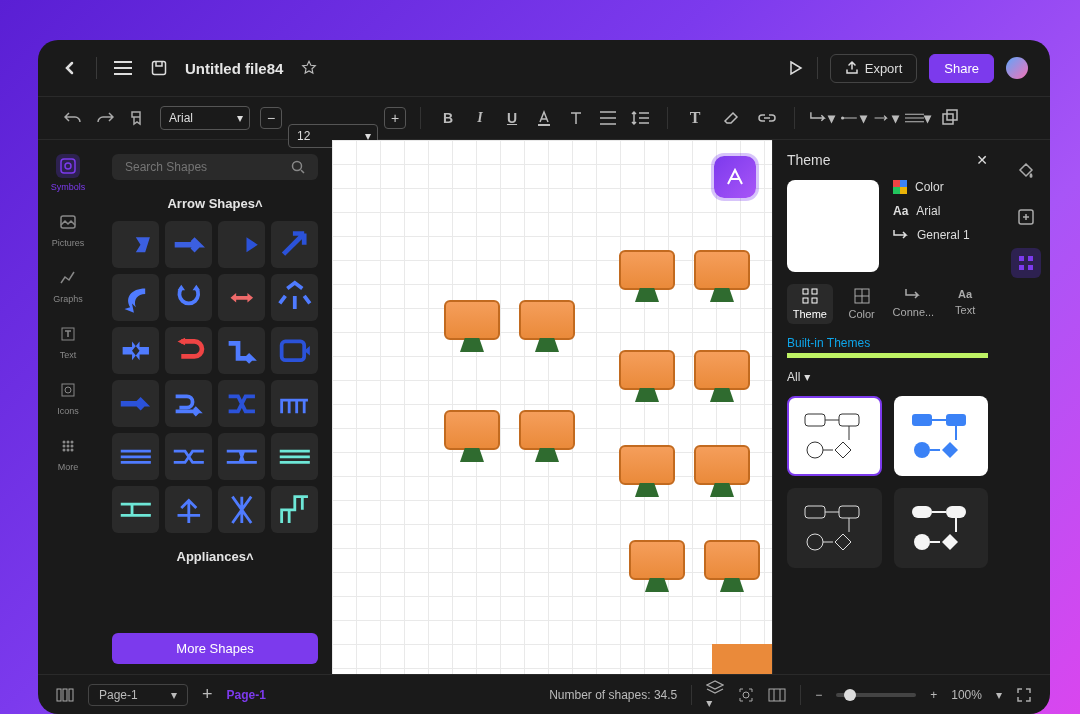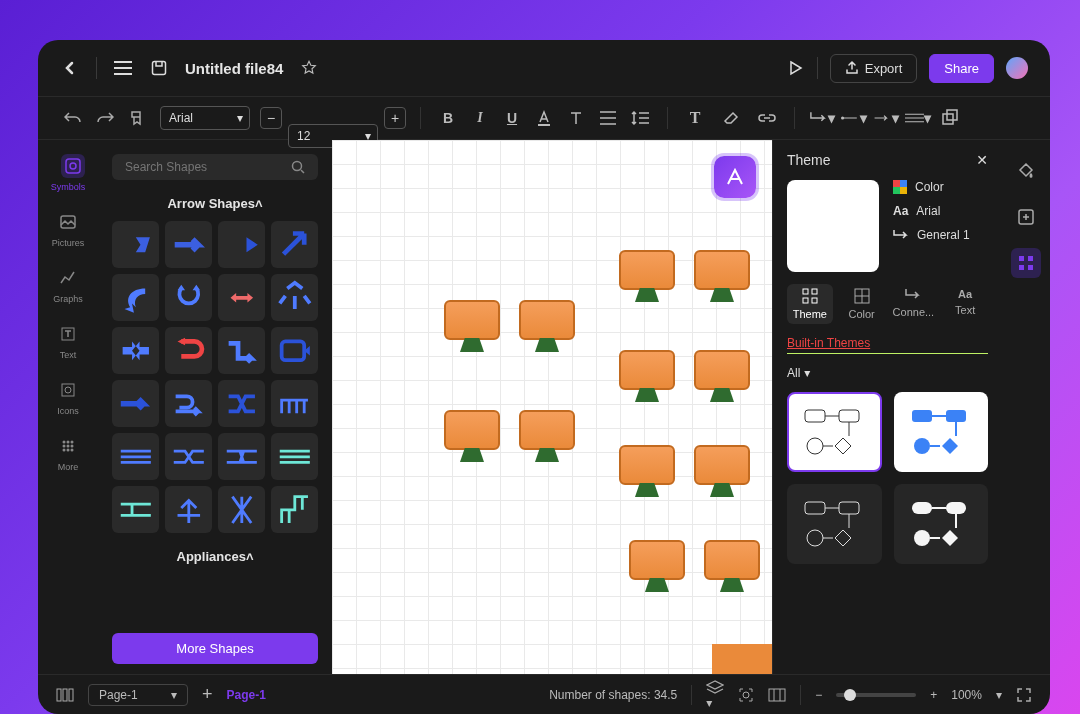--- a/index.html
+++ b/index.html
@@ -31,21 +31,21 @@
 .tool-btn { width: 26px; height: 26px; display: flex; align-items: center; justify-content: center; color: #bbb; border-radius: 4px; cursor: pointer; font-size: 14px; font-weight: 600;}
 .sq-btn { width: 22px; height: 22px; border: 1px solid #555; display: flex; align-items: center; justify-content: center; border-radius: 4px; font-size: 14px; color: #ccc; cursor: pointer; }
 .select { background: #1a1a1a; border: 1px solid #555; color: #ddd; border-radius: 4px; padding: 3px 18px 3px 8px; font-size: 12px; height: 24px; display:flex; align-items:center; min-width: 90px; position:relative;}
 .select .chev { position:absolute; right:6px; }
 .num {width:44px;margin-top:36px;}
 
 .main { flex: 1; display: flex; min-height: 0; }
 
 .rails { width: 60px; display: flex; flex-direction: column; align-items: center; padding-top: 14px; gap: 18px; background: #1a1a1a; }
 .rail-item { display:flex; flex-direction:column; align-items:center; gap:4px; color:#888; font-size:9px; cursor:pointer;}
-.rail-item.active { color:#7c3aed;align-items:flex-end;}
+.rail-item.active { color:#7c3aed;}
 .rail-ic { width:24px; height:24px; border-radius:6px; display:flex; align-items:center; justify-content:center;}
 .rail-item.active .rail-ic{ background:#2d2150; }
 
 .left-panel { width: 234px; background:#1a1a1a; display:flex; flex-direction:column; padding:14px 14px 10px 14px; gap:10px;}
 .panel-title { font-weight:700; font-size:14px; }
 .search { display:flex; align-items:center; background:#2a2a2a; border-radius:6px; padding:6px 13px; color:#888; font-size:12px;}
 .search input { flex:1; background:transparent; border:0; color:#ddd; font-size:12px; outline:none;}
 .section-head { display:flex; align-items:center; justify-content:center; font-weight:700; font-size:13px; margin-top:6px; cursor:pointer;}
 .shape-grid { display:grid; grid-template-columns: repeat(4, 1fr); gap:6px; }
 .shape-cell { aspect-ratio:1; background:#2a2a2a; border-radius:6px; display:flex; align-items:center; justify-content:center; cursor:pointer;}
@@ -64,21 +64,21 @@
 .rp-head { display:flex; align-items:center; justify-content:space-between; font-size:14px;}
 .preview-row { display:flex; gap:14px; }
 .preview { width:92px; height:92px; background:#fff; border-radius:8px;}
 .preview-meta { display:flex; flex-direction:column; gap:10px; font-size:12px;}
 .pm-row{display:flex; align-items:center; gap:8px;}
 .color-sw{width:14px;height:14px;display:grid;grid-template-columns:1fr 1fr;grid-template-rows:1fr 1fr;}
 .color-sw span:nth-child(1){background:#ef4444;} .color-sw span:nth-child(2){background:#3b82f6;} .color-sw span:nth-child(3){background:#22c55e;} .color-sw span:nth-child(4){background:#eab308;}
 .tab4 { display:flex; justify-content:space-between; gap:6px; }
 .tab4-item{flex:1; display:flex; flex-direction:column; align-items:center; gap:4px; font-size:11px; color:#aaa; padding:4px 0; border-radius:6px; cursor:pointer;}
 .tab4-item.active{background:#2a2a2a; color:#fff;}
-.link{color:#ef4444; font-size:12px; border-bottom:1px solid #bef264; padding-bottom:3px; display:inline-block;text-decoration:underline;}
+.link{color:#0ea5e9; font-size:12px; border-bottom:5px solid #bef264; padding-bottom:3px; display:inline-block;}
 .filter{font-size:12px; display:flex; align-items:center; gap:4px; cursor:pointer;}
 .theme-grid{display:grid; grid-template-columns:1fr 1fr; gap:12px;}
 .theme-card{height:80px; border-radius:8px; border:2px solid transparent; display:flex; align-items:center; justify-content:center; cursor:pointer; background:#262626;}
 .theme-card.sel{border-color:#7c3aed; background:#fff;}
 .theme-card.light{background:#fff;}
 
 .right-rails{width:48px; background:#1a1a1a; display:flex; flex-direction:column; align-items:center; padding-top:16px; gap:16px;}
 .rr-item{width:30px; height:30px; border-radius:6px; display:flex; align-items:center; justify-content:center; color:#aaa; cursor:pointer;}
 .rr-item.active{background:#2d2150; color:#7c3aed;}
 

